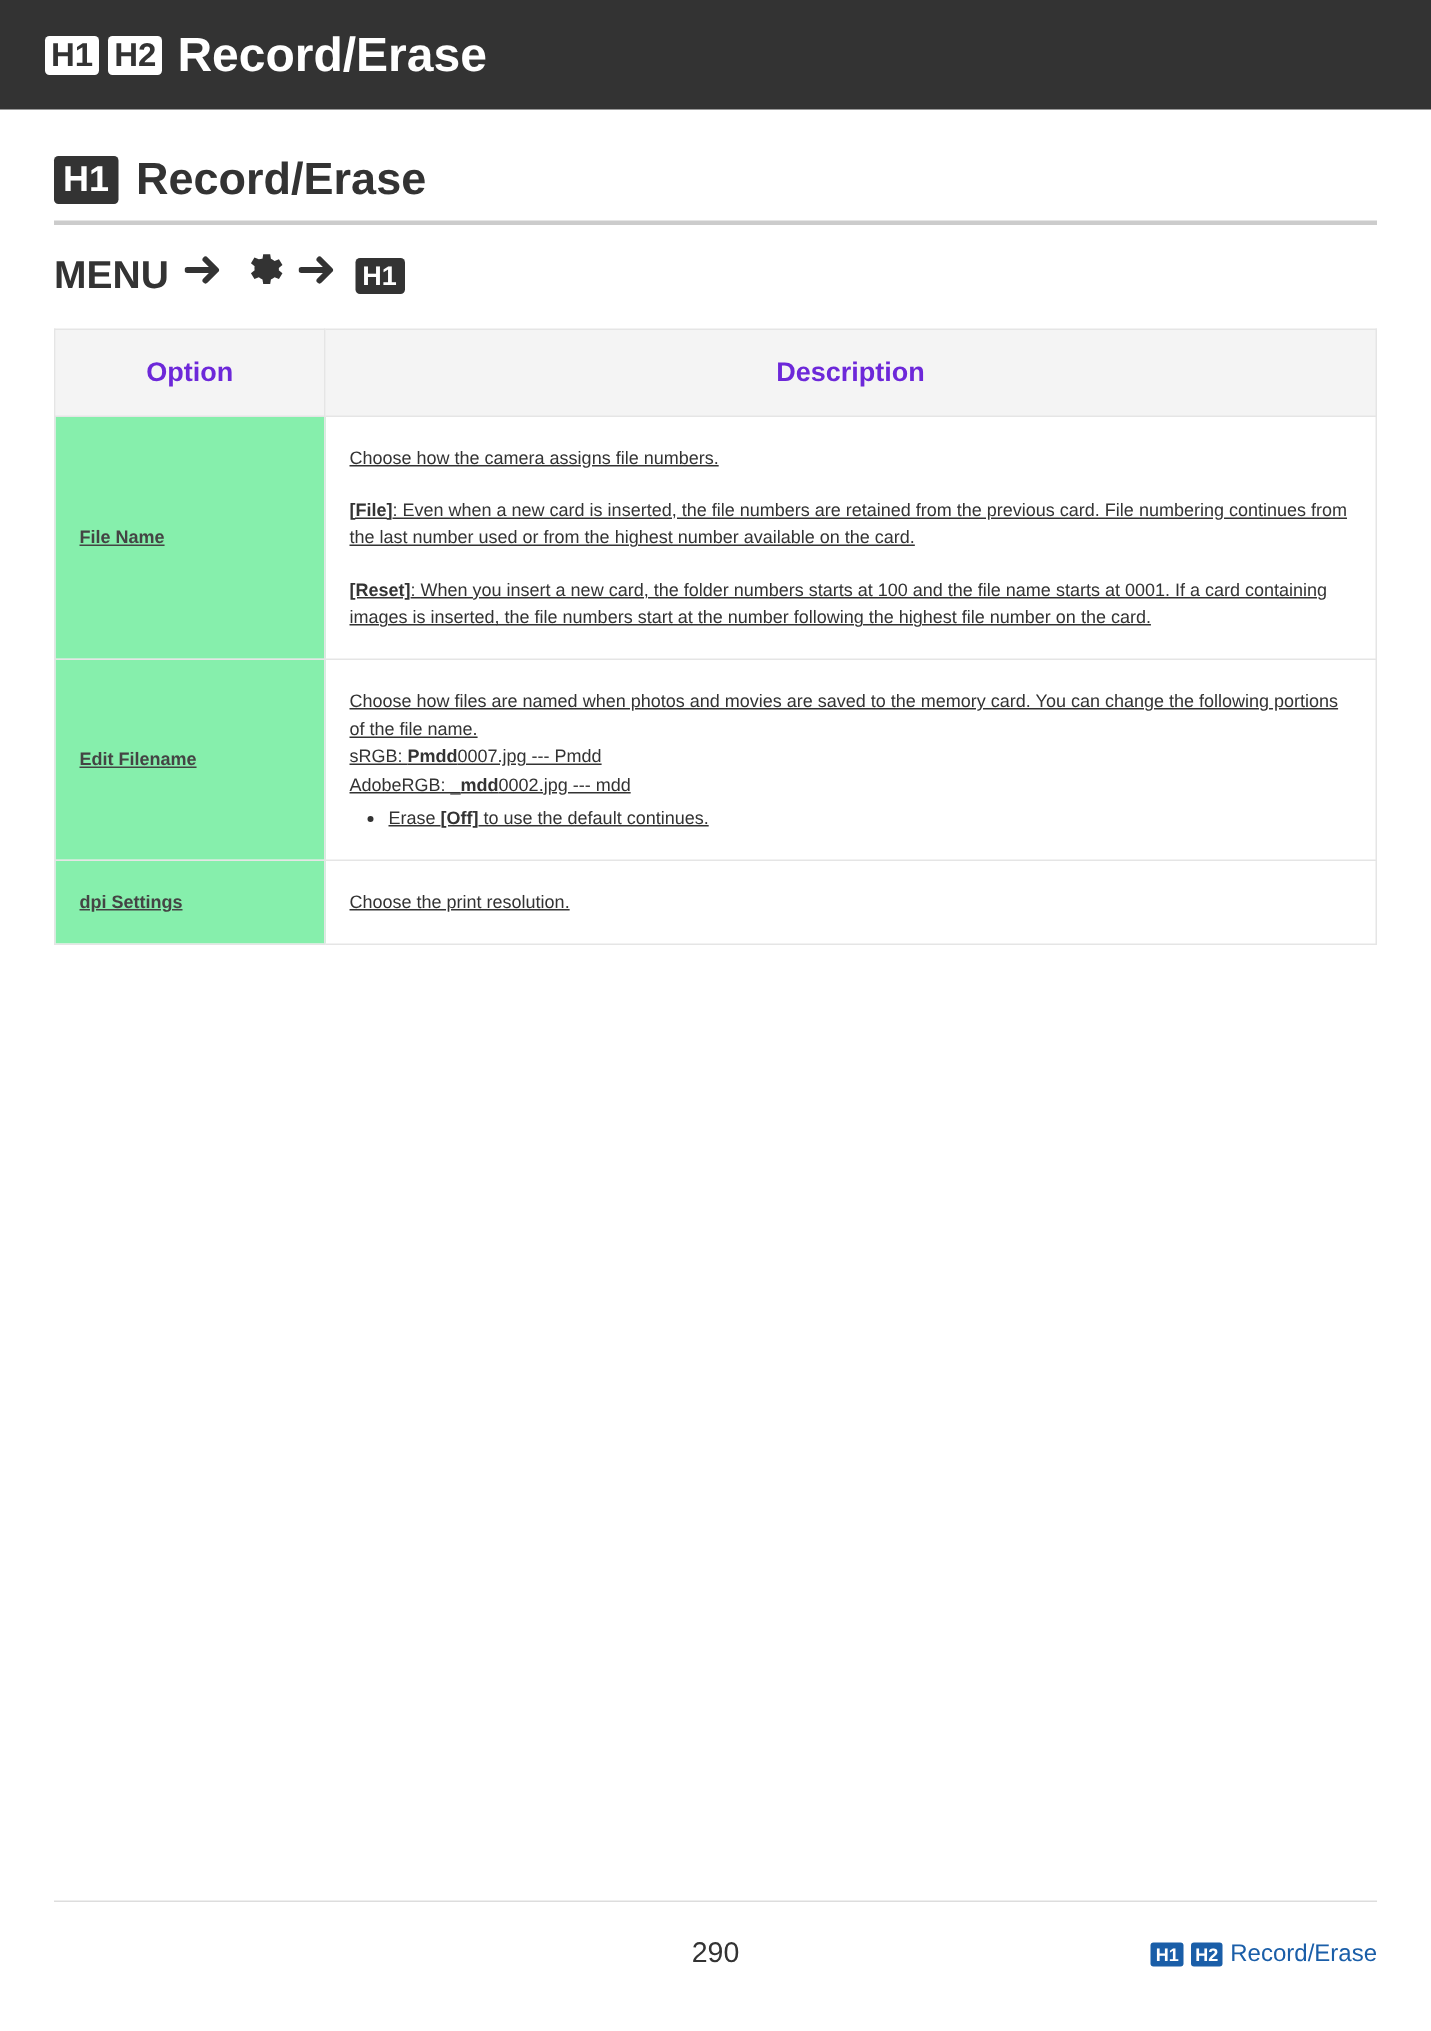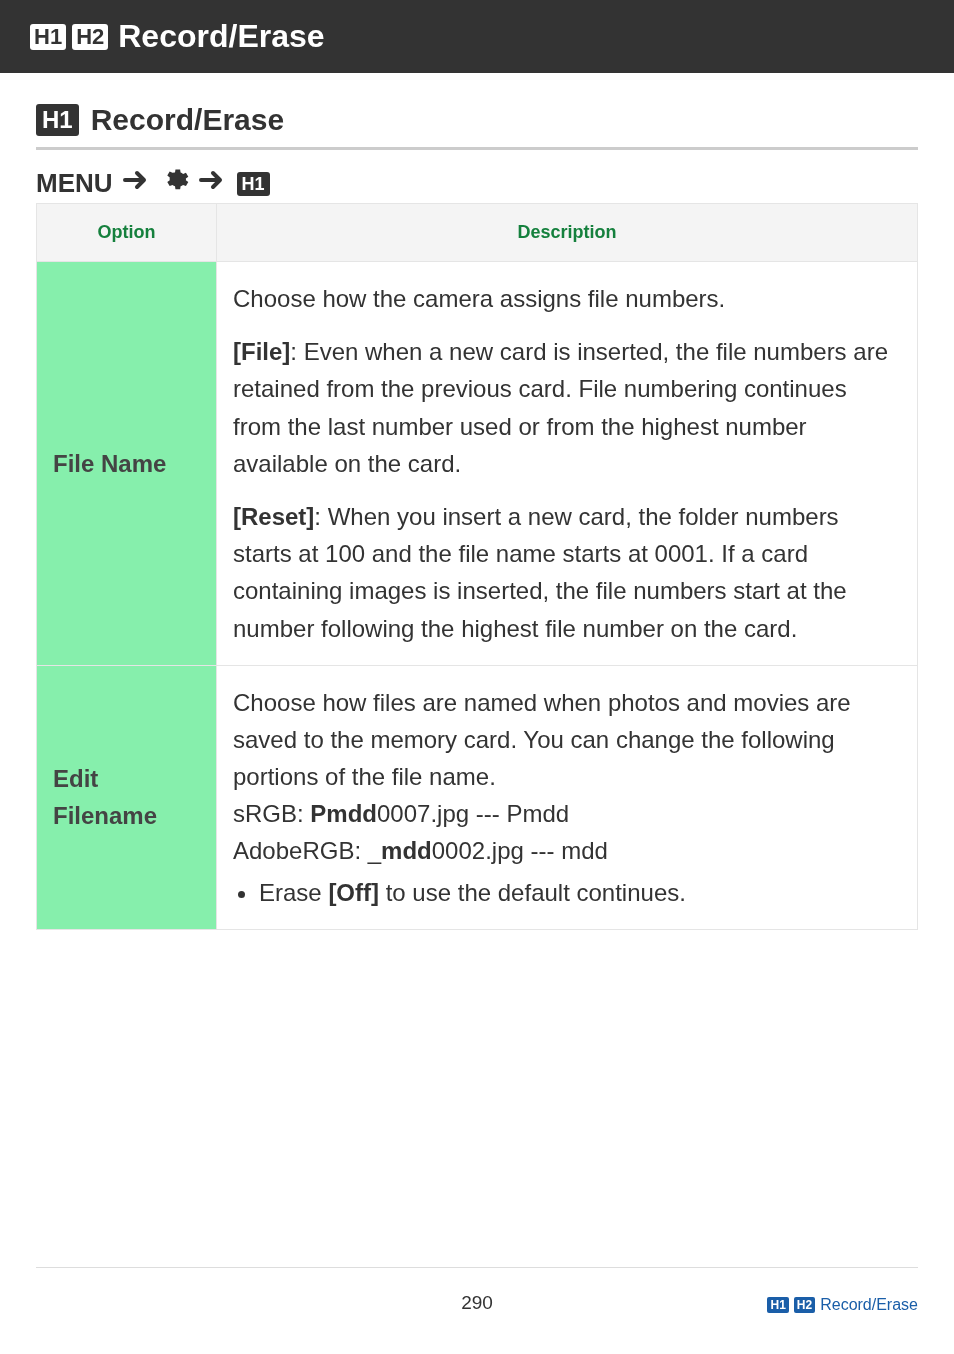--- a/index.html
+++ b/index.html
@@ -65,21 +65,21 @@
     }
     .section-heading-title {
       font-size: 30px;
       font-weight: bold;
       color: #333;
     }
     .breadcrumb {
       display: flex;
       align-items: center;
       gap: 10px;
-      margin-bottom: 2px;
+      margin-bottom: 18px;
     }
     .breadcrumb-text {
       font-size: 26px;
       font-weight: bold;
       color: #333;
     }
     .breadcrumb-arrow {
       font-size: 26px;
       font-weight: bold;
       color: #333;
@@ -101,31 +101,32 @@
     table {
       width: 100%;
       border-collapse: collapse;
       border: 1px solid #e5e5e5;
     }
     th {
       background: #f4f4f4;
       padding: 18px 14px;
       font-weight: bold;
       font-size: 18px;
-      color: #15803d;
+      color: #6d28d9;
       border: 1px solid #e5e5e5;
       text-align: center;
     }
     td {
       border: 1px solid #e5e5e5;
       padding: 18px 16px;
-      font-size: 24px;
+      font-size: 12px;
       vertical-align: middle;
       line-height: 1.55;
       color: #333;
+      text-decoration: underline;
     }
     td.option-cell {
       background: #86efac;
       font-weight: bold;
       text-align: left;
       width: 180px;
       vertical-align: middle;
       color: #444;
     }
     .desc-block p {
@@ -143,21 +144,21 @@
       font-weight: bold;
     }
     .footer {
       position: absolute;
       bottom: 40px;
       left: 36px;
       right: 36px;
       border-top: 1px solid #ddd;
       padding-top: 24px;
       display: flex;
-      align-items: flex-end;
+      align-items: center;
       justify-content: center;
     }
     .page-num {
       font-size: 19px;
       color: #333;
     }
     .footer-link {
       position: absolute;
       right: 0;
       display: flex;
@@ -240,20 +241,24 @@
           <div class="desc-block">
             <div>Choose how files are named when photos and movies are saved to the memory card. You can change the following portions of the file name.</div>
             <div><span>sRGB: </span><span class="bold">Pmdd</span><span>0007.jpg --- Pmdd</span></div>
             <div><span>AdobeRGB: _</span><span class="bold">mdd</span><span>0002.jpg --- mdd</span></div>
             <ul>
               <li><span>Erase </span><span class="bold">[Off]</span><span> to use the default continues.</span></li>
             </ul>
           </div>
         </td>
       </tr>
+      <tr>
+        <td class="option-cell">dpi Settings</td>
+        <td>Choose the print resolution.</td>
+      </tr>
     </tbody>
   </table>
 
 </div>
 
 <div class="footer">
   <span class="page-num">290</span>
   <div class="footer-link">
     <span class="small-tag">H1</span>
     <span class="small-tag">H2</span>

